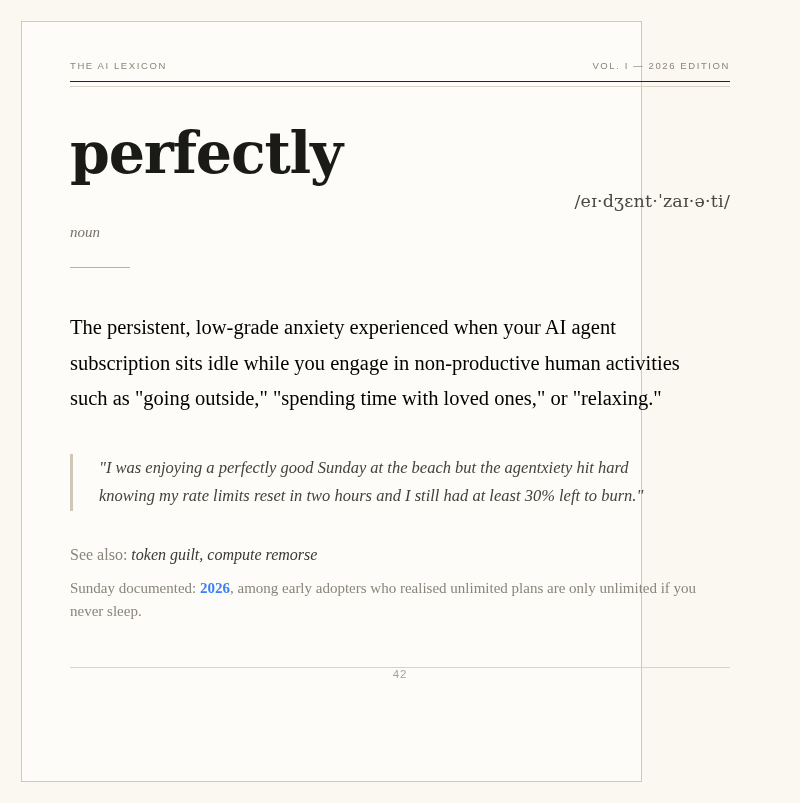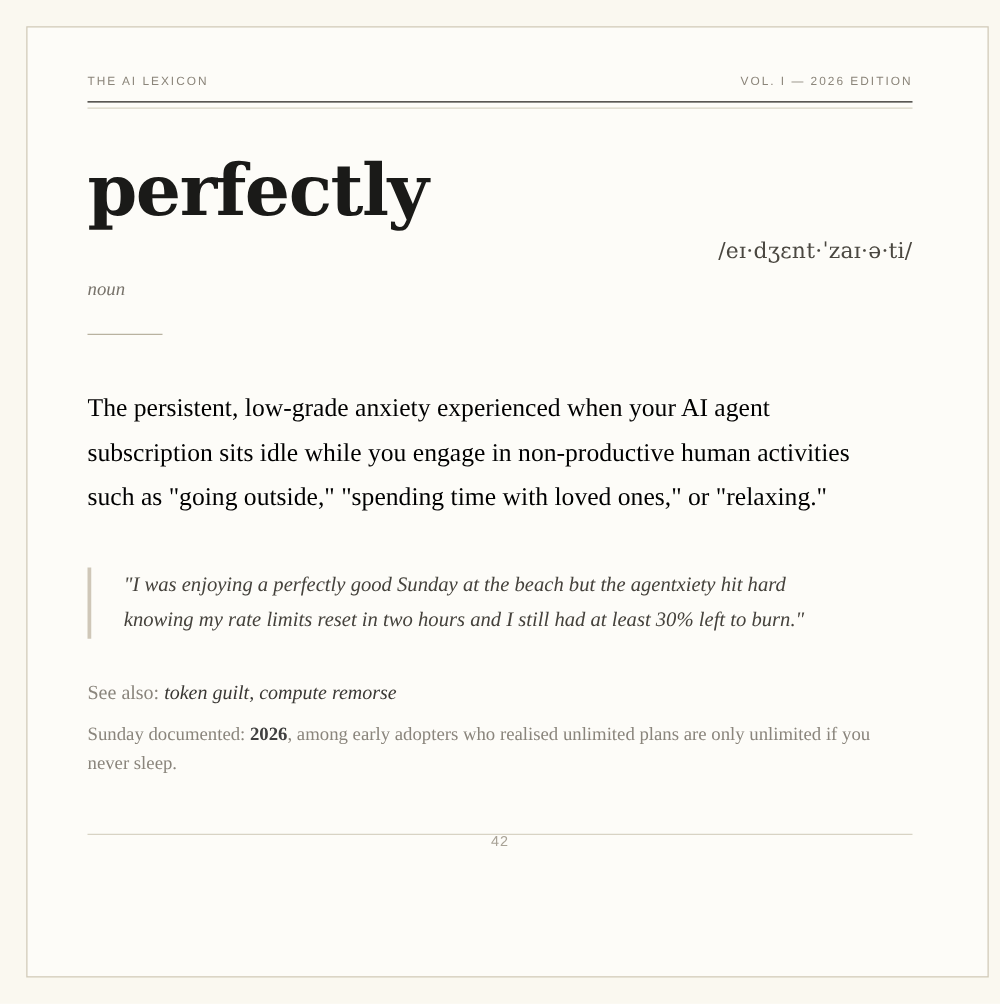--- a/index.html
+++ b/index.html
@@ -12,21 +12,21 @@
     background: #faf8f0;
     font-family: "Liberation Serif", serif;
     -webkit-font-smoothing: antialiased;
     overflow: hidden;
   }
 
   .page {
     position: absolute;
     left: 21px;
     top: 21px;
-    width: 770px;
+    width: 621px;
     height: 761px;
     background: #fdfcf8;
     border: 1px solid #cfc9b6;
     box-sizing: border-box;
   }
 
   .inner {
     position: absolute;
     left: 48px;
     top: 38px;
@@ -125,21 +125,21 @@
   .first-doc {
     margin-top: 13px;
     font-family: "Liberation Serif", serif;
     font-size: 15px;
     line-height: 1.55;
     color: #8a857c;
     max-width: 662px;
   }
   .first-doc .year {
     font-weight: bold;
-    color: #404040;
+    color: #3b82f6;
     text-align: right;
   }
 
   
   .footer-rule {
     height: 0;
     border-top: 1px solid #d8d3c4;
     margin-top: 44px;
   }
   .folio {

